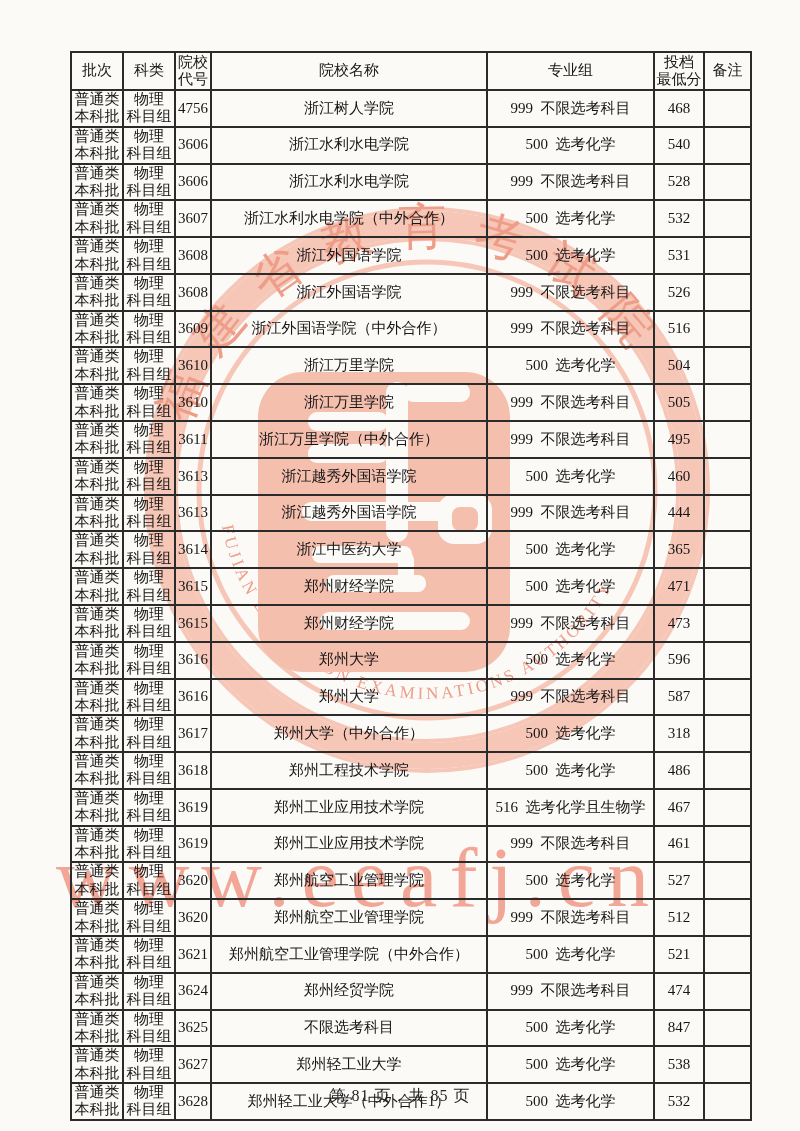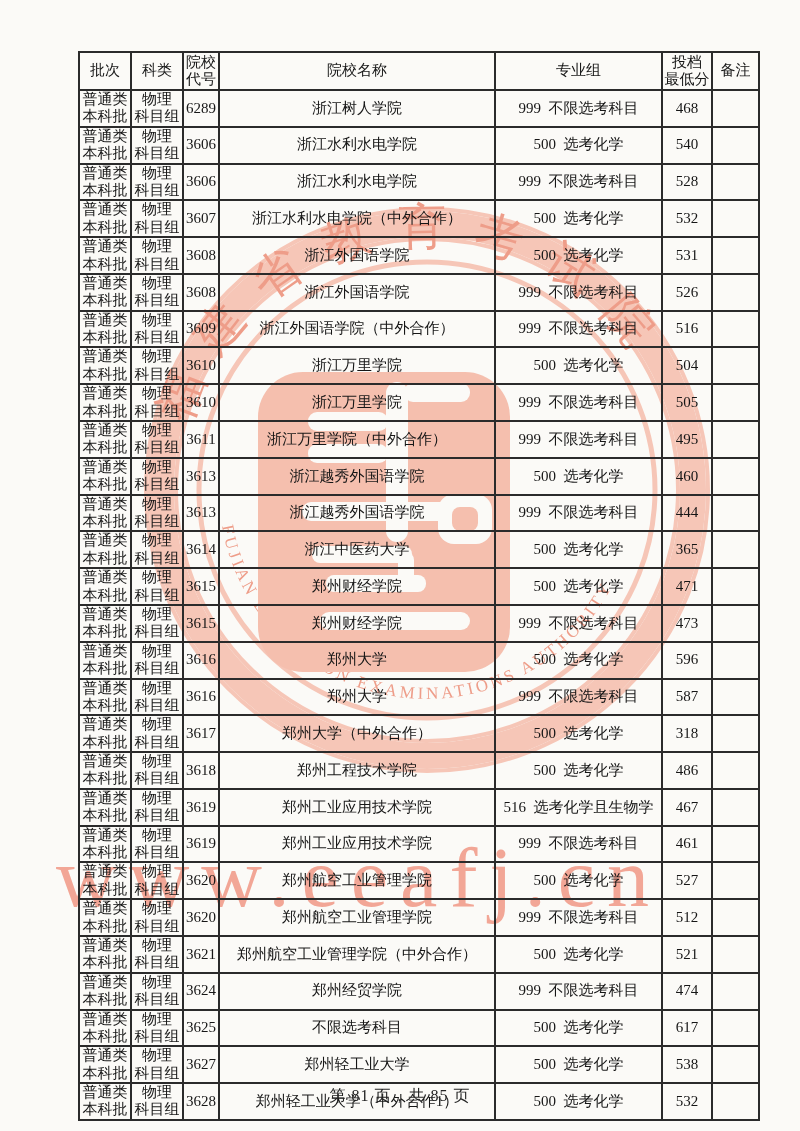--- a/index.html
+++ b/index.html
@@ -7,21 +7,21 @@
     width:800px; height:1131px;
     background:#fbfaf7;
     position:relative; overflow:hidden;
     font-family:"Liberation Serif","DejaVu Serif",serif;
     color:#161616;
   }
   
   svg.wm { position:absolute; left:0; top:0; z-index:0; }
   
   table.score {
-    position:absolute; left:78px; top:51px; z-index:1;
+    position:absolute; left:70px; top:51px; z-index:1;
     width:680px; border-collapse:collapse; table-layout:fixed;
     background:transparent;
     padding-left:12px;
   }
   table.score th, table.score td {
     border:2px solid #2b2b2b;
     padding:0;
     font-size:15px; line-height:1.16;
     white-space:pre-wrap; overflow:hidden;
     text-align:center; vertical-align:middle;
@@ -109,21 +109,21 @@
       <th>备注</th>
     </tr>
   </thead>
   <tbody>
 
       <tr>
         <td class="c-batch">普通类
 本科批</td>
         <td class="c-cat">物理
 科目组</td>
-        <td class="c-code">6289</td>
+        <td class="c-code">4756</td>
         <td class="c-name">浙江树人学院</td>
         <td class="c-group">999  不限选考科目</td>
         <td class="c-score">468</td>
         <td class="c-remark"></td>
       </tr>
 
       <tr>
         <td class="c-batch">普通类
 本科批</td>
         <td class="c-cat">物理
@@ -412,21 +412,21 @@
       </tr>
 
       <tr>
         <td class="c-batch">普通类
 本科批</td>
         <td class="c-cat">物理
 科目组</td>
         <td class="c-code">3625</td>
         <td class="c-name">不限选考科目</td>
         <td class="c-group">500  选考化学</td>
-        <td class="c-score">617</td>
+        <td class="c-score">847</td>
         <td class="c-remark"></td>
       </tr>
 
       <tr>
         <td class="c-batch">普通类
 本科批</td>
         <td class="c-cat">物理
 科目组</td>
         <td class="c-code">3627</td>
         <td class="c-name">郑州轻工业大学</td>

